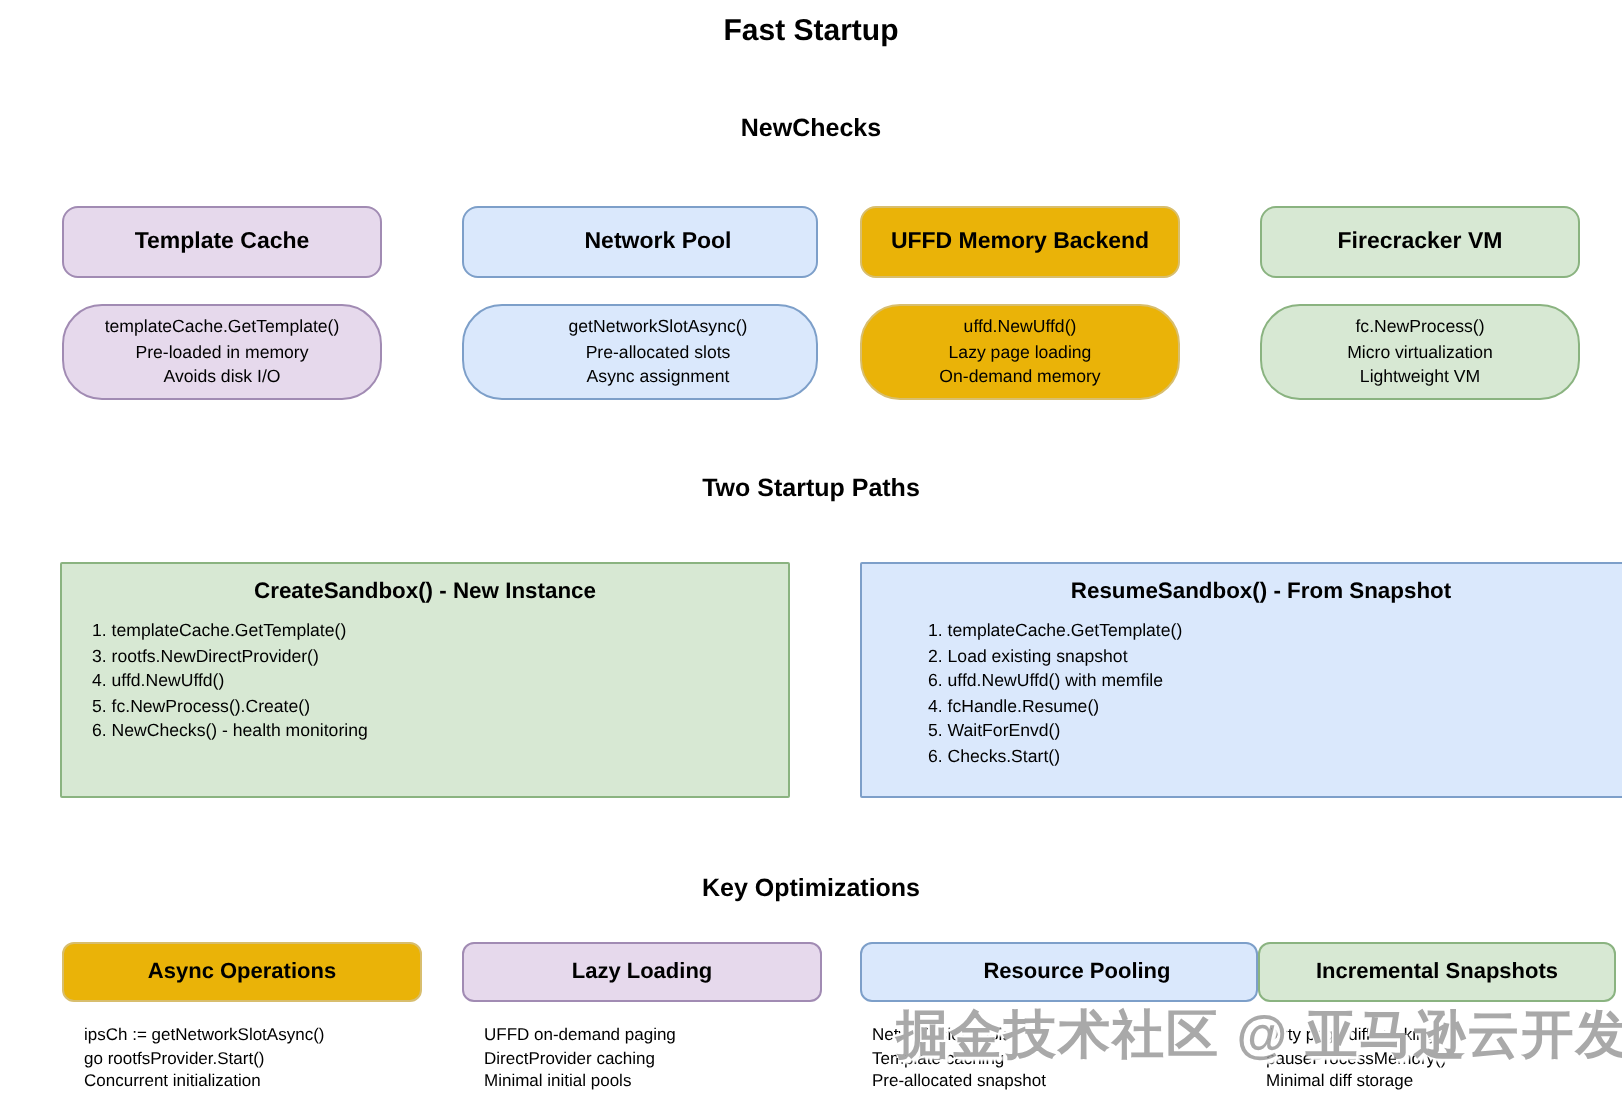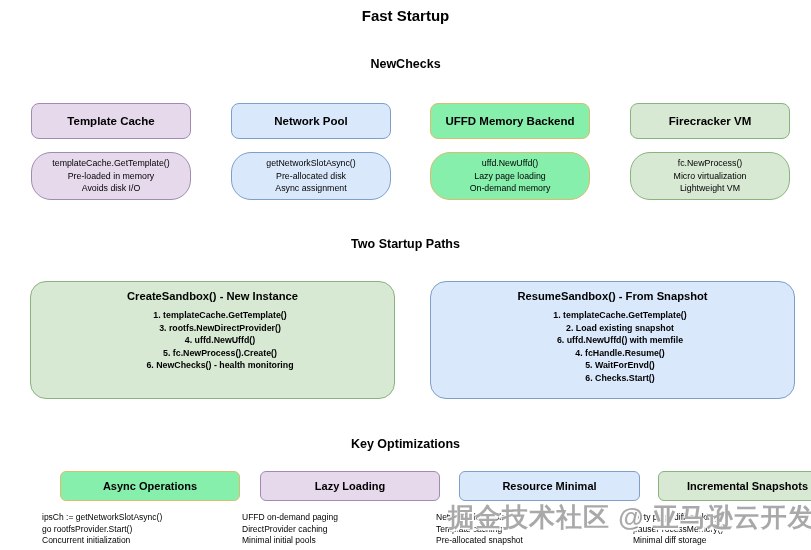--- a/index.html
+++ b/index.html
@@ -10,52 +10,52 @@
   .page-title{
     position:absolute;top:7px;left:0;width:100%;text-align:center;
     font-size:15px;font-weight:bold;
   }
   .section-heading{
     position:absolute;left:0;width:100%;text-align:center;
     font-size:12.5px;font-weight:bold;
   }
   
   .c-purple{background:#E6D9EC;border:1px solid #A18BB3;}
-  .c-blue  {background:#DAE8FC;border:1px solid #7D9FC9;}
-  .c-yellow{background:#86efac;border:1px solid #D8BE6E;}
+  .c-blue  {background:#DAE8FC;border:1px solid #7D9FC9;padding-left:18px;}
+  .c-yellow{background:#eab308;border:1px solid #D8BE6E;}
   .c-green {background:#D7E8D3;border:1px solid #8AB380;}
 
   
   .comp-head{
     position:absolute;top:103px;width:158px;height:34px;border-radius:8px;
     display:flex;align-items:center;justify-content:center;
     font-size:11.5px;font-weight:bold;text-align:center;
   }
   .comp-detail{
     position:absolute;top:152px;width:158px;height:46px;border-radius:20px;
     display:flex;flex-direction:column;align-items:center;justify-content:center;
     font-size:8.8px;line-height:12.4px;text-align:left;
   }
 
   
   .path-box{
-    position:absolute;top:281px;width:363px;height:116px;border-radius:16px;
+    position:absolute;top:281px;width:363px;height:116px;border-radius:1px;
   }
   .path-title{
     margin-top:8px;text-align:center;font-size:11.2px;font-weight:bold;
   }
   .path-steps{
-    margin:7px 0 0 15px;font-size:8.8px;line-height:12.5px;text-align:center;font-weight:bold;
+    margin:7px 0 0 15px;font-size:8.8px;line-height:12.5px;text-align:left;
   }
 
   
   .opt-head{
     position:absolute;top:471px;height:28px;border-radius:6px;
     display:flex;align-items:center;justify-content:center;
-    font-size:11px;font-weight:bold;text-align:center;margin-left:29px;
+    font-size:11px;font-weight:bold;text-align:center;
   }
   .opt-detail{
     position:absolute;top:512px;font-size:8.5px;line-height:11.5px;text-align:left;
   }
 
   .watermark{
     position:absolute;top:500px;left:448px;white-space:nowrap;
     font-size:26px;font-weight:bold;color:rgba(148,148,148,0.8);
     text-shadow:1px 1px 0 #ffffff,-1px -1px 0 #ffffff,2px 2px 1px #ffffff;
     letter-spacing:1px;z-index:5;
@@ -83,21 +83,21 @@
     <span>Firecracker VM</span>
   </div>
 
   <div class="comp-detail c-purple" style="left:31px">
     <div>templateCache.GetTemplate()</div>
     <div>Pre-loaded in memory</div>
     <div>Avoids disk I/O</div>
   </div>
   <div class="comp-detail c-blue" style="left:231px">
     <div>getNetworkSlotAsync()</div>
-    <div>Pre-allocated disk</div>
+    <div>Pre-allocated slots</div>
     <div>Async assignment</div>
   </div>
   <div class="comp-detail c-yellow" style="left:430px">
     <div>uffd.NewUffd()</div>
     <div>Lazy page loading</div>
     <div>On-demand memory</div>
   </div>
   <div class="comp-detail c-green" style="left:630px">
     <div>fc.NewProcess()</div>
     <div>Micro virtualization</div>
@@ -131,21 +131,21 @@
 
   <div class="section-heading" style="top:437px">Key Optimizations</div>
 
   <div class="opt-head c-yellow" style="left:31px;width:178px">
     <span>Async Operations</span>
   </div>
   <div class="opt-head c-purple" style="left:231px;width:178px">
     <span>Lazy Loading</span>
   </div>
   <div class="opt-head c-blue" style="left:430px;width:179px">
-    <span>Resource Minimal</span>
+    <span>Resource Pooling</span>
   </div>
   <div class="opt-head c-green" style="left:629px;width:177px">
     <span>Incremental Snapshots</span>
   </div>
 
   <div class="opt-detail" style="left:42px">
     <div>ipsCh := getNetworkSlotAsync()</div>
     <div>go rootfsProvider.Start()</div>
     <div>Concurrent initialization</div>
   </div>

